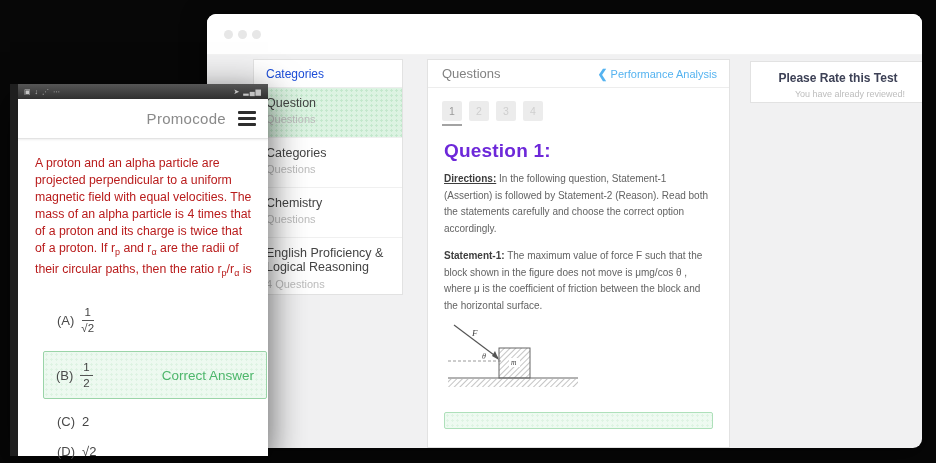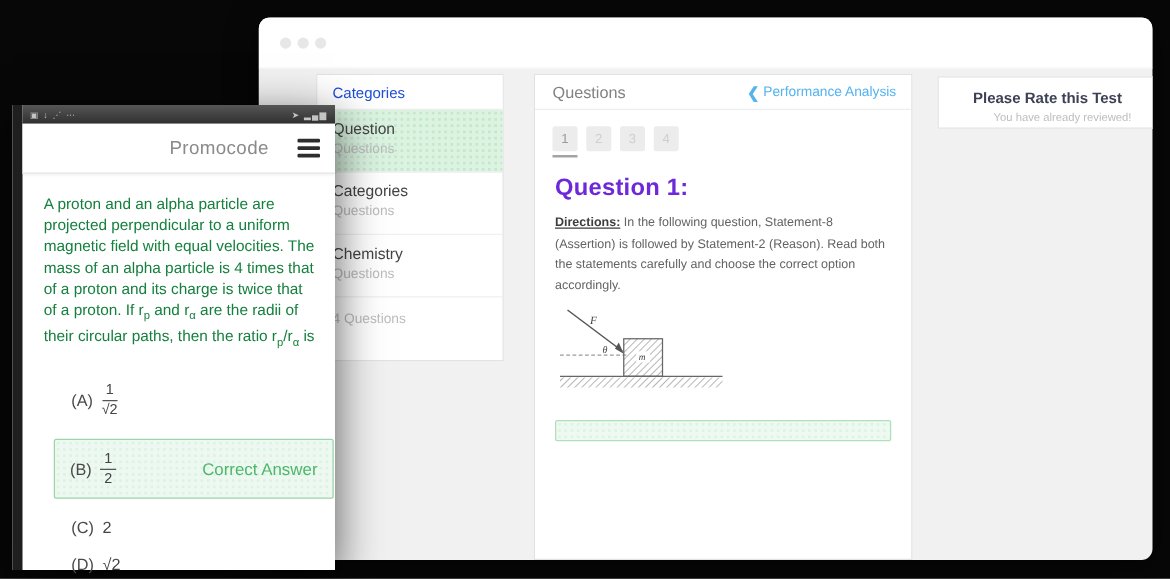--- a/index.html
+++ b/index.html
@@ -95,29 +95,29 @@
     background:#fff; z-index:5; border-left:8px solid #1f1f1f;
     box-shadow:0 10px 35px rgba(0,0,0,.65);
   }
   .status-bar {
     height:15px; background:linear-gradient(#565656,#303030);
     display:flex; justify-content:space-between; align-items:center;
     padding:0 6px; font-size:7px; color:#c4c4c4; letter-spacing:1px;
   }
   .app-bar {
     height:40px; background:#fff; display:flex; align-items:center;
-    justify-content:flex-end; gap:23px; padding-right:12px;
+    justify-content:flex-end; gap:12px; padding-right:12px;
     border-bottom:1px solid #e3e3e3; box-shadow:0 1px 2px rgba(0,0,0,.07);
   }
   .app-title { font-size:15px; color:#8a8a8a; letter-spacing:.3px; }
   .hamburger { display:flex; flex-direction:column; gap:3px; cursor:pointer; }
   .hamburger span { display:block; width:18px; height:3px; background:#2e2e2e; border-radius:1px; }
 
   .phone-body { padding:16px 16px 0 17px; }
-  .p-question { font-size:12.3px; color:#15803d; line-height:17px; }
+  .p-question { font-size:12.3px; color:#b91c1c; line-height:17px; }
   .p-question sub { font-size:9px; }
 
   .p-options { margin-top:22px; }
   .p-opt { display:flex; align-items:center; font-size:13px; color:#444; margin:0 0 15px 22px; }
   .p-letter { margin-right:7px; color:#4a4a4a; }
   .frac { display:inline-flex; flex-direction:column; align-items:center; font-size:11.5px; line-height:1.25; color:#444; }
   .frac .num { padding:0 3px 1px 3px; border-bottom:1px solid #555; }
   .p-opt.correct-box {
     margin-left:8px; width:224px; border:1px solid #9ad4a8; border-radius:2px;
     background-color:#edf9f0;
@@ -147,20 +147,21 @@
     </div>
     <div class="cat-item">
       <div class="cat-title">Categories</div>
       <div class="cat-count">Questions</div>
     </div>
     <div class="cat-item">
       <div class="cat-title">Chemistry</div>
       <div class="cat-count">Questions</div>
     </div>
     <div class="cat-item">
+      <div class="cat-title">English Proficiency &amp; Logical Reasoning</div>
       <div class="cat-count">4 Questions</div>
     </div>
   </div>
 
   <div class="card questions-card">
     <div class="q-header">
       <span class="q-header-title">Questions</span>
       <span class="perf-link">
         <span class="perf-chevron">❮</span>
         <span>Performance Analysis</span>
@@ -171,23 +172,26 @@
       <div class="page active">1</div>
       <div class="page">2</div>
       <div class="page">3</div>
       <div class="page">4</div>
     </div>
 
     <div class="q-body">
       <div class="q-title">Question 1:</div>
 
       <div class="q-text">
-        <b class="u">Directions:</b><span> In the following question, Statement-8 (Assertion) is followed by Statement-2 (Reason). Read both the statements carefully and choose the correct option accordingly.</span>
-      </div>
-
+        <b class="u">Directions:</b><span> In the following question, Statement-1 (Assertion) is followed by Statement-2 (Reason). Read both the statements carefully and choose the correct option accordingly.</span>
+      </div>
+
+      <div class="q-text stmt">
+        <b>Statement-1:</b><span> The maximum value of force F such that the block shown in the figure does not move is μmg/cos θ , where μ is the coefficient of friction between the block and the horizontal surface.</span>
+      </div>
 
       <div class="figure-wrap">
         <svg width="150" height="74" viewBox="0 0 150 74">
           <defs>
             <pattern id="hatch" patternUnits="userSpaceOnUse" width="4" height="4" patternTransform="rotate(45)">
               <line x1="0" y1="0" x2="0" y2="4" stroke="#8a8a8a" stroke-width="1"></line>
             </pattern>
           </defs>
 
           <line x1="2" y1="40" x2="56" y2="40" stroke="#9a9a9a" stroke-width="1" stroke-dasharray="3,2"></line>

